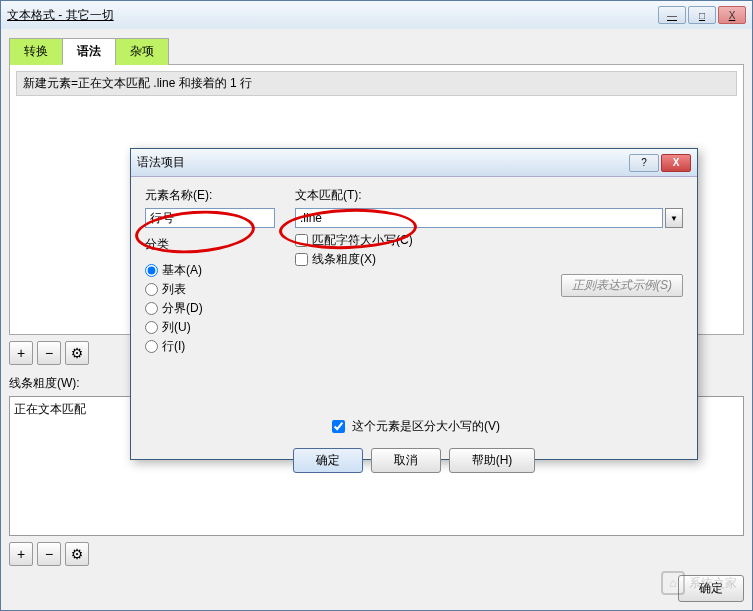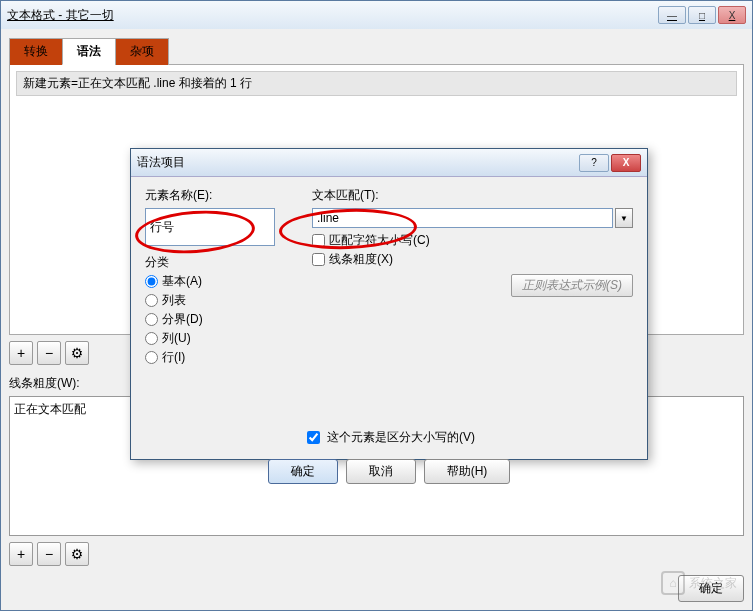--- a/index.html
+++ b/index.html
@@ -7,56 +7,56 @@
     
     .main-window { position: absolute; top: 0; left: 0; width: 753px; height: 611px; border: 1px solid #5a7aa0; background: #f0f0f0; }
     .titlebar { height: 28px; background: linear-gradient(#f4f8fc, #dce8f4); display: flex; align-items: center; padding: 0 6px; text-decoration: underline; }
     .titlebar-title { flex: 1; color: #000; }
     .winbtns { display: flex; gap: 2px; }
     .winbtn { width: 28px; height: 18px; border: 1px solid #8aa6c4; border-radius: 2px; background: linear-gradient(#f0f4fa, #d4e0ee); display: flex; align-items: center; justify-content: center; font-size: 10px; color: #333; cursor: pointer; }
     .winbtn.close { background: linear-gradient(#f0b4b4, #e08888); border-color: #c06060; }
     
     .main-content { padding: 8px; }
     .tabs { display: flex; border-bottom: 1px solid #aaa; }
-    .tab { padding: 4px 14px; border: 1px solid #aaa; border-bottom: none; background: #c2410c; margin-right: -1px; cursor: pointer; position: relative; top: 1px; }
+    .tab { padding: 4px 14px; border: 1px solid #aaa; border-bottom: none; background: #bef264; margin-right: -1px; cursor: pointer; position: relative; top: 1px; }
     .tab.active { background: #fff; border-bottom: 1px solid #fff; font-weight: bold; }
     
     .panel { border: 1px solid #aaa; border-top: none; background: #fff; padding: 6px; height: 270px; }
     .info-row { background: #e8e8e8; border: 1px solid #ccc; padding: 3px 6px; margin-bottom: 6px; }
     
     .toolbar { display: flex; gap: 4px; margin-top: 6px; }
     .sqbtn { width: 24px; height: 24px; border: 1px solid #999; background: linear-gradient(#fff, #e0e0e0); display: flex; align-items: center; justify-content: center; cursor: pointer; border-radius: 2px; font-size: 14px; }
     
     .thickness-area { margin-top: 10px; }
     .thickness-label { margin-bottom: 4px; }
     .listbox { border: 1px solid #999; background: #fff; height: 140px; padding: 4px; }
     
     .bottom-bar { position: absolute; bottom: 8px; right: 8px; display: flex; gap: 6px; }
     .main-btn { padding: 4px 20px; border: 1px solid #888; background: linear-gradient(#fff, #e0e0e0); border-radius: 3px; cursor: pointer; }
     
     
-    .dialog { position: absolute; top: 148px; left: 130px; width: 518px; height: 312px; background: #f0f0f0; border: 1px solid #3a5a7c; box-shadow: 3px 3px 10px rgba(0,0,0,0.3); }
+    .dialog { position: absolute; top: 148px; left: 130px; width: 568px; height: 312px; background: #f0f0f0; border: 1px solid #3a5a7c; box-shadow: 3px 3px 10px rgba(0,0,0,0.3); }
     .dlg-titlebar { height: 28px; background: linear-gradient(#f4f8fc, #d0dff0); display: flex; align-items: center; padding: 0 6px; border-bottom: 1px solid #aac; }
     .dlg-title { flex: 1; }
     .dlg-btns { display: flex; gap: 2px; }
     .dlg-btn { width: 30px; height: 18px; border: 1px solid #8aa6c4; border-radius: 2px; background: linear-gradient(#f0f4fa, #d4e0ee); display: flex; align-items: center; justify-content: center; font-size: 10px; cursor: pointer; }
     .dlg-btn.close { background: linear-gradient(#e88, #c44); border-color: #a33; color: #fff; font-weight: bold; }
     
     .dlg-body { padding: 10px 14px; position: relative; }
-    .dlg-row { display: flex; gap: 37px; justify-content: center; }
+    .dlg-row { display: flex; gap: 20px; justify-content: center; }
     .dlg-left { width: 130px; }
     .dlg-right { flex: 1; }
     .field-label { margin-bottom: 4px; }
-    .text-input { width: 100%; border: 1px solid #7a9ac0; padding: 18px 4px; height: 20px; }
+    .text-input { width: 100%; border: 1px solid #7a9ac0; padding: 0 4px; height: 20px; }
     .combo { width: 100%; display: flex; }
     .combo input { flex: 1; border: 1px solid #7a9ac0; padding: 2px 4px; height: 20px; }
     .combo-btn { width: 18px; height: 20px; border: 1px solid #888; background: linear-gradient(#fff,#ddd); margin-left: 2px; display: flex; align-items: center; justify-content: center; font-size: 8px; cursor: pointer; }
     
     .cat-label { margin-top: 8px; }
-    .radios { margin-top: 2px; }
+    .radios { margin-top: 9px; }
     .radio-item { display: flex; align-items: center; gap: 4px; margin: 2px 0; }
     .radio-item input { margin: 0; }
     
     .checks { margin-top: 4px; }
     .check-item { display: flex; align-items: center; gap: 4px; margin: 2px 0; }
     .check-item input { margin: 0; }
     
     .example-btn { padding: 2px 10px; border: 1px solid #999; background: linear-gradient(#fff,#e0e0e0); border-radius: 2px; cursor: pointer; color: #888; float: right; margin-top: 4px; font-style: italic; }
     
     .case-check { text-align: center; margin-top: 60px; }

